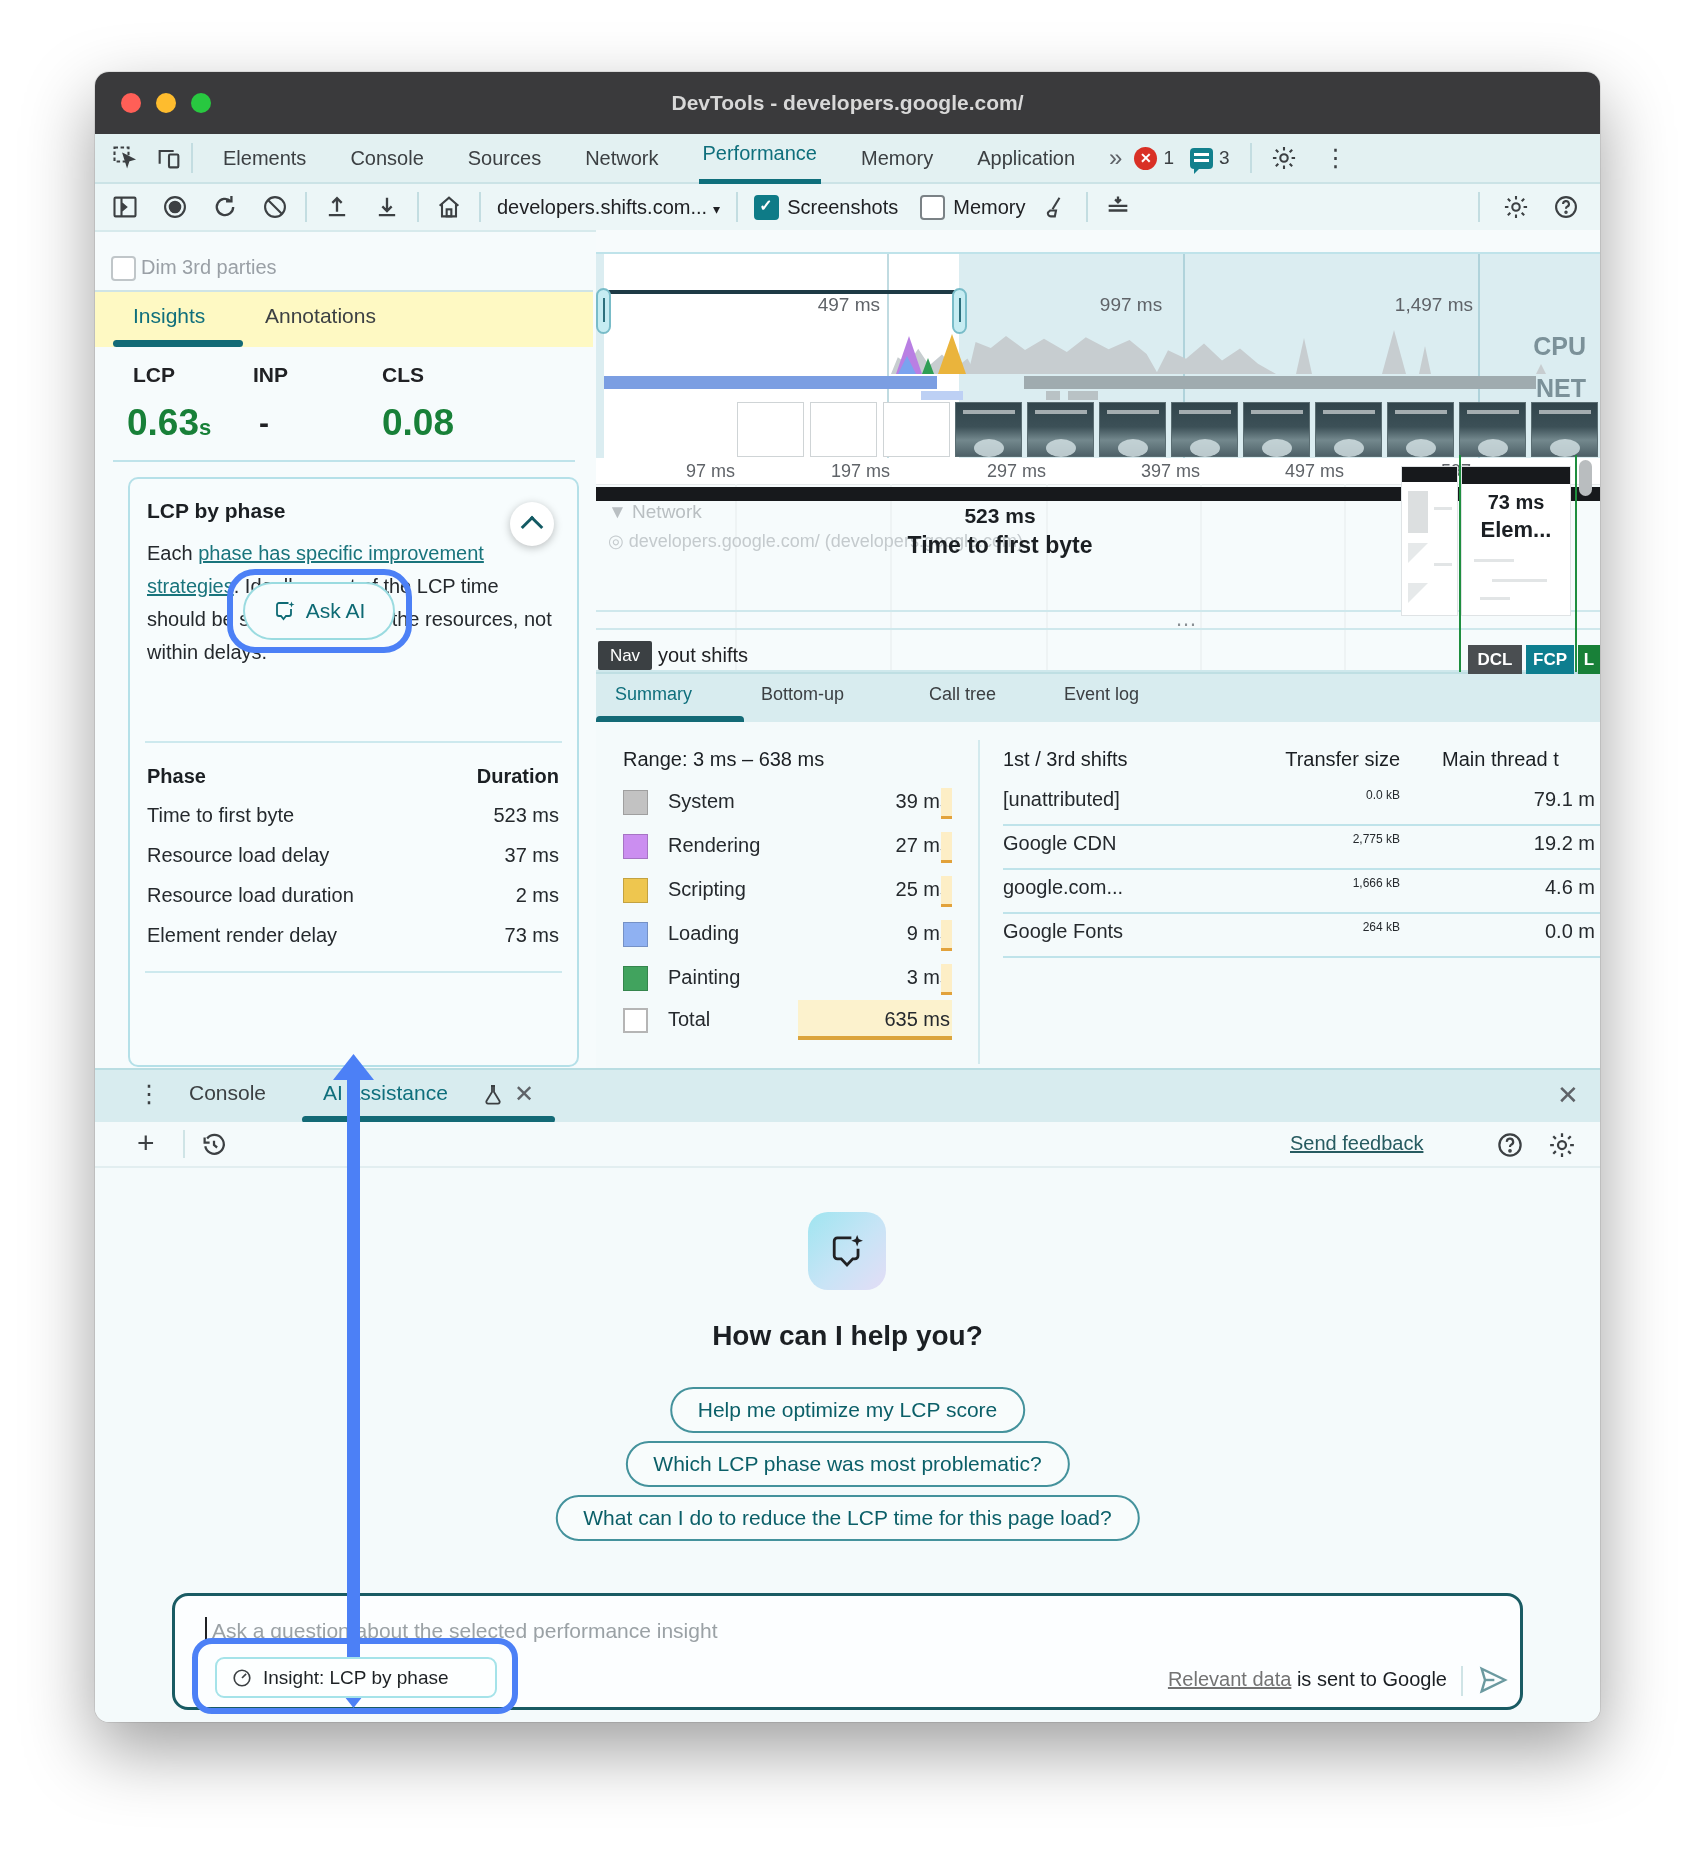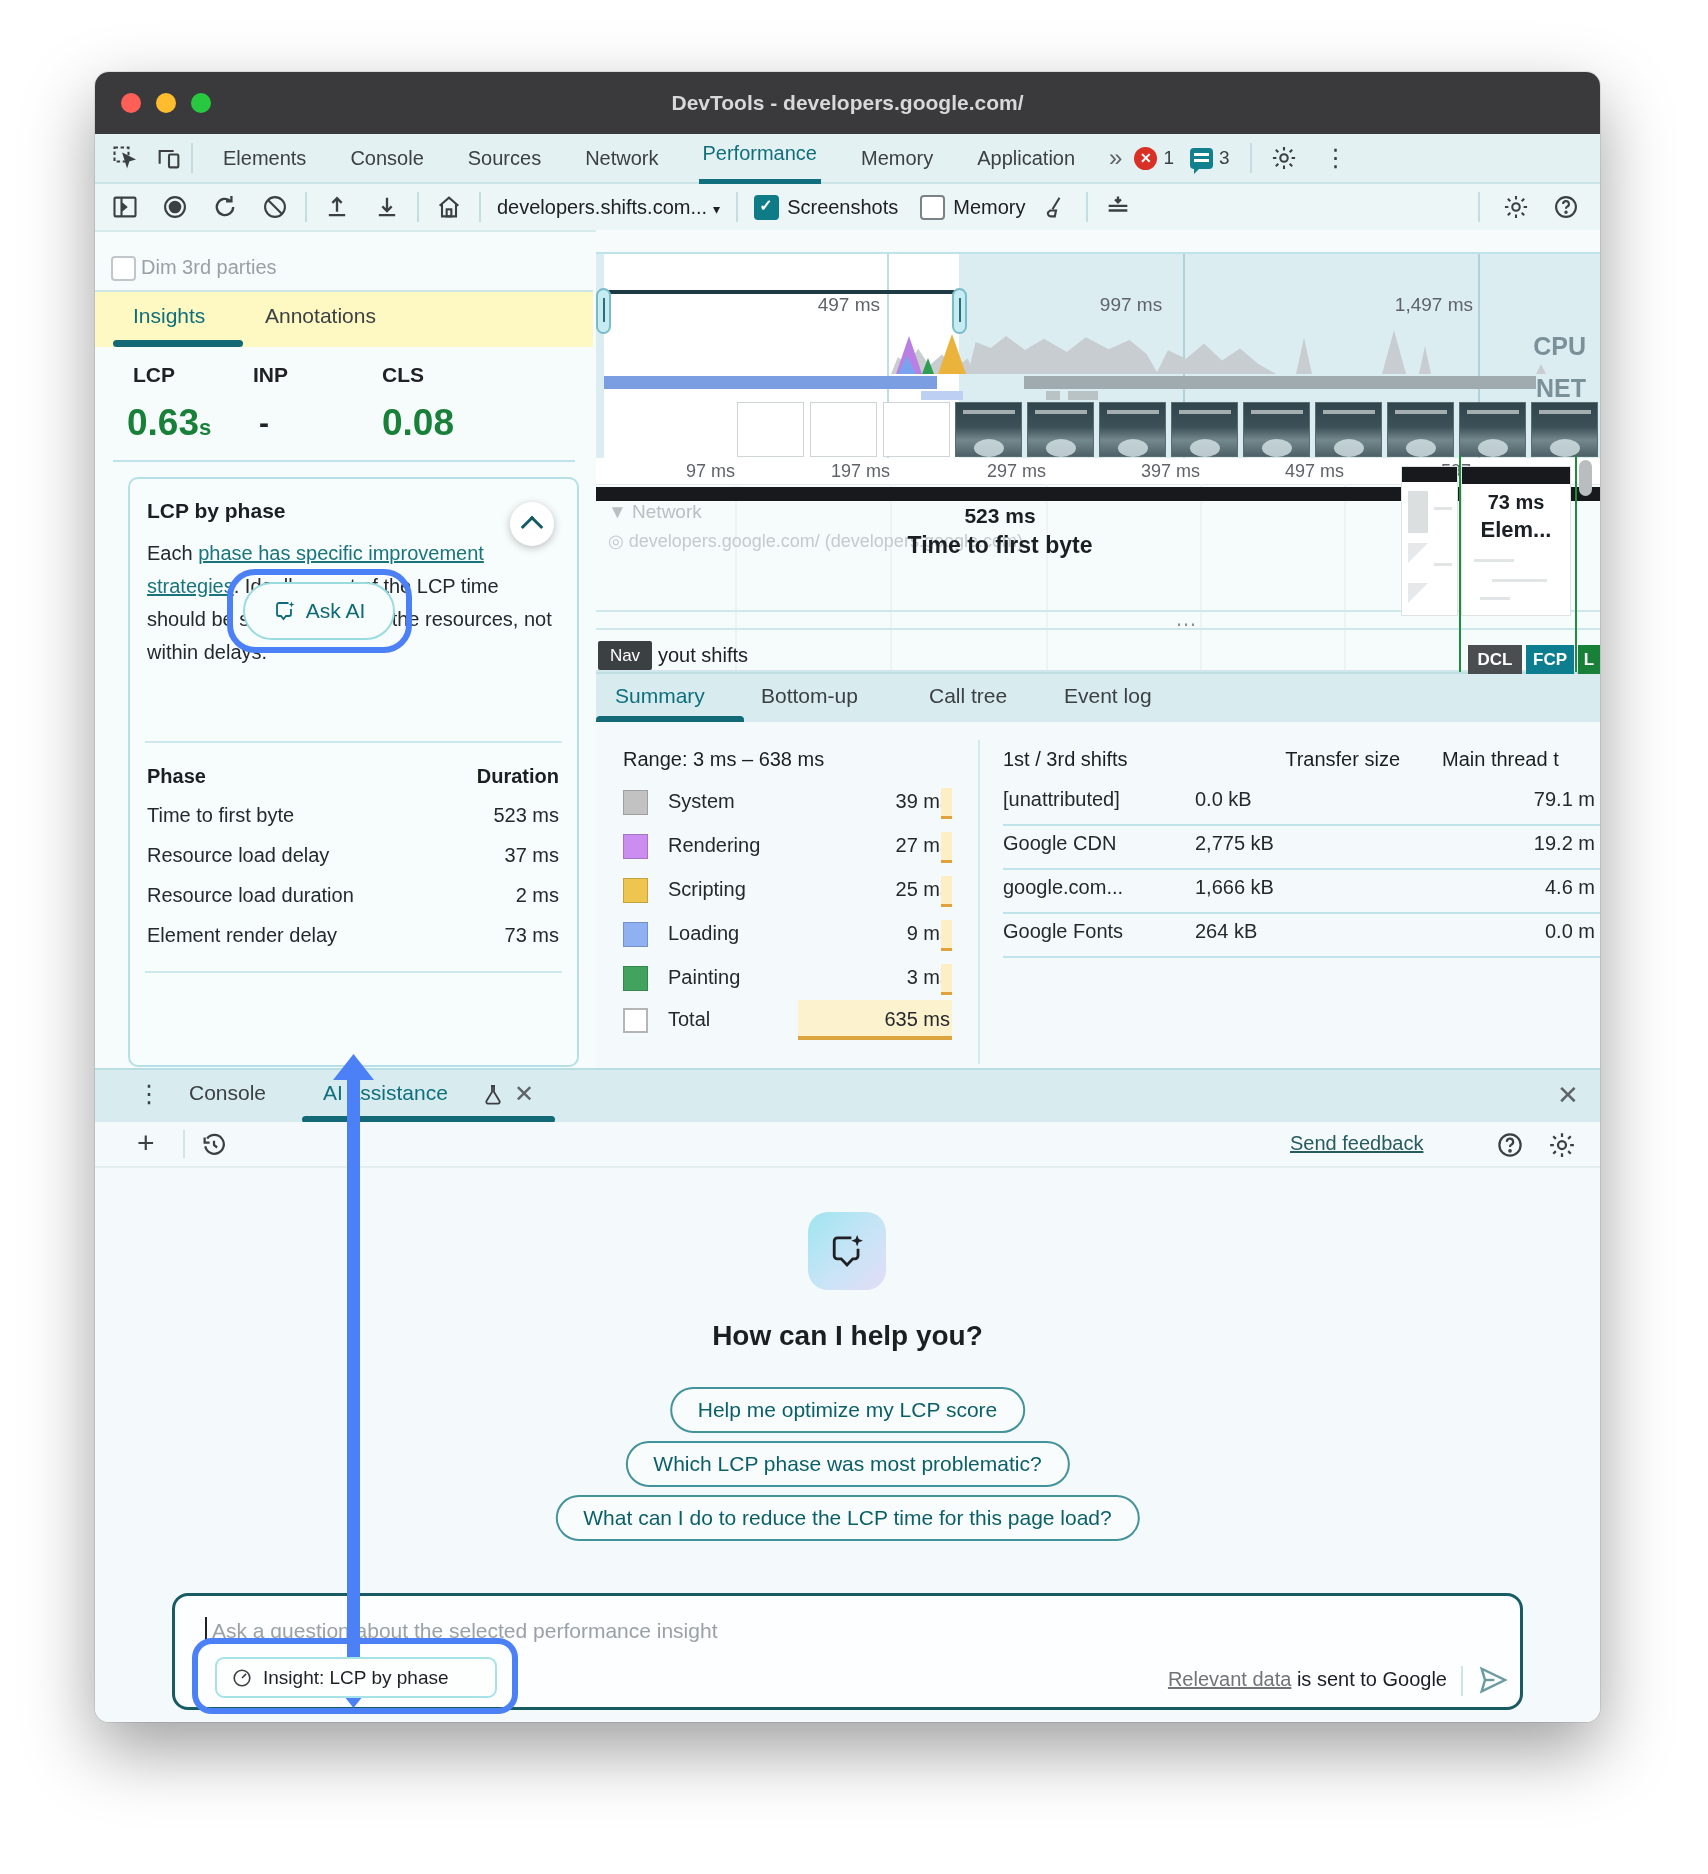--- a/index.html
+++ b/index.html
@@ -87,34 +87,34 @@
   .nav-badge{position:absolute;left:503px;top:569px;width:54px;height:29px;background:#3b4043;color:#fff;font-size:17px;
              display:flex;align-items:center;justify-content:center;border-radius:2px}
   .shift-txt{position:absolute;left:563px;top:572px;font-size:20px;color:#202124}
   .panel{position:absolute;background:#fff;border:1px solid #dfe3e5;box-sizing:border-box;z-index:3}
   .panel-head{position:absolute;left:0;top:0;width:100%;height:15px;background:#17191c}
   .gline{position:absolute;width:2px;background:#1e8e3e;z-index:2}
   .scrollthumb{position:absolute;left:1484px;top:388px;width:13px;height:36px;border-radius:7px;background:#b9bdbf;z-index:6}
   .marker{position:absolute;top:573px;height:29px;color:#fff;font-size:17px;font-weight:bold;display:flex;align-items:center;justify-content:center;z-index:4}
   
   .btm-tabbar{position:absolute;left:501px;top:600px;width:1004px;height:50px;background:#d8ecef;border-top:2px solid #bfdfe3;box-sizing:border-box}
-  .btm-tab{position:absolute;top:12px;font-size:21px;color:#3c4043}
+  .btm-tab{position:absolute;top:12px;font-size:18px;color:#3c4043}
   .btm-tab.active{color:#0f6f7c}
   .btm-underline{position:absolute;left:501px;top:644px;width:148px;height:7px;background:#136a76;border-radius:4px 4px 0 0}
   .sum-bg{position:absolute;left:501px;top:650px;width:1004px;height:346px;background:#f4fafb}
   .range{position:absolute;left:528px;top:676px;font-size:20px;color:#1b1f23}
   .swatch{position:absolute;width:25px;height:25px;box-sizing:border-box;border:1px solid rgba(0,0,0,.18)}
   .leg-name{position:absolute;font-size:20px;color:#25292d}
   .leg-val{position:absolute;width:215px;text-align:right;font-size:20px;color:#25292d}
   .val-strip{position:absolute;width:11px;height:31px;background:#fdeec6;border-bottom:3px solid #e2a23b;box-sizing:border-box}
   .total-box{position:absolute;left:703px;top:928px;width:154px;height:40px;background:#fcf2cd;border-bottom:4px solid #dba43c;box-sizing:border-box}
   .vdiv{position:absolute;left:883px;top:668px;width:2px;height:324px;background:#d3eaee}
   .pt-h{position:absolute;font-size:20px;color:#1b1f23;white-space:nowrap}
   .pt-name{position:absolute;font-size:20px;color:#25292d;white-space:nowrap}
-  .pt-val{position:absolute;width:205px;font-size:20px;color:#25292d}
+  .pt-val{position:absolute;width:205px;text-align:right;font-size:12px;color:#25292d}
   .pt-mt{position:absolute;width:120px;text-align:right;font-size:20px;color:#25292d;white-space:nowrap}
   .pt-sep{position:absolute;left:908px;width:597px;height:2px;background:#bfe3ea}
   
   .drawer-bar{position:absolute;left:0;top:996px;width:1505px;height:54px;background:#d8ecef;border-top:2px solid #b9dde2;box-sizing:border-box}
   .drawer-tab{position:absolute;top:13px;font-size:21px;color:#3c4043}
   .drawer-tab.active{color:#0f6f7c}
   .drawer-underline{position:absolute;left:207px;top:1044px;width:253px;height:7px;background:#136a76;border-radius:4px}
   .drawer-toolbar{position:absolute;left:0;top:1050px;width:1505px;height:46px;background:#f4fafb;border-bottom:2px solid #e2eef0;box-sizing:border-box}
   .ai-bg{position:absolute;left:0;top:1096px;width:1505px;height:554px;background:#f4fafb}
   .ai-tile{position:absolute;left:713px;top:1140px;width:78px;height:78px;border-radius:20px;

